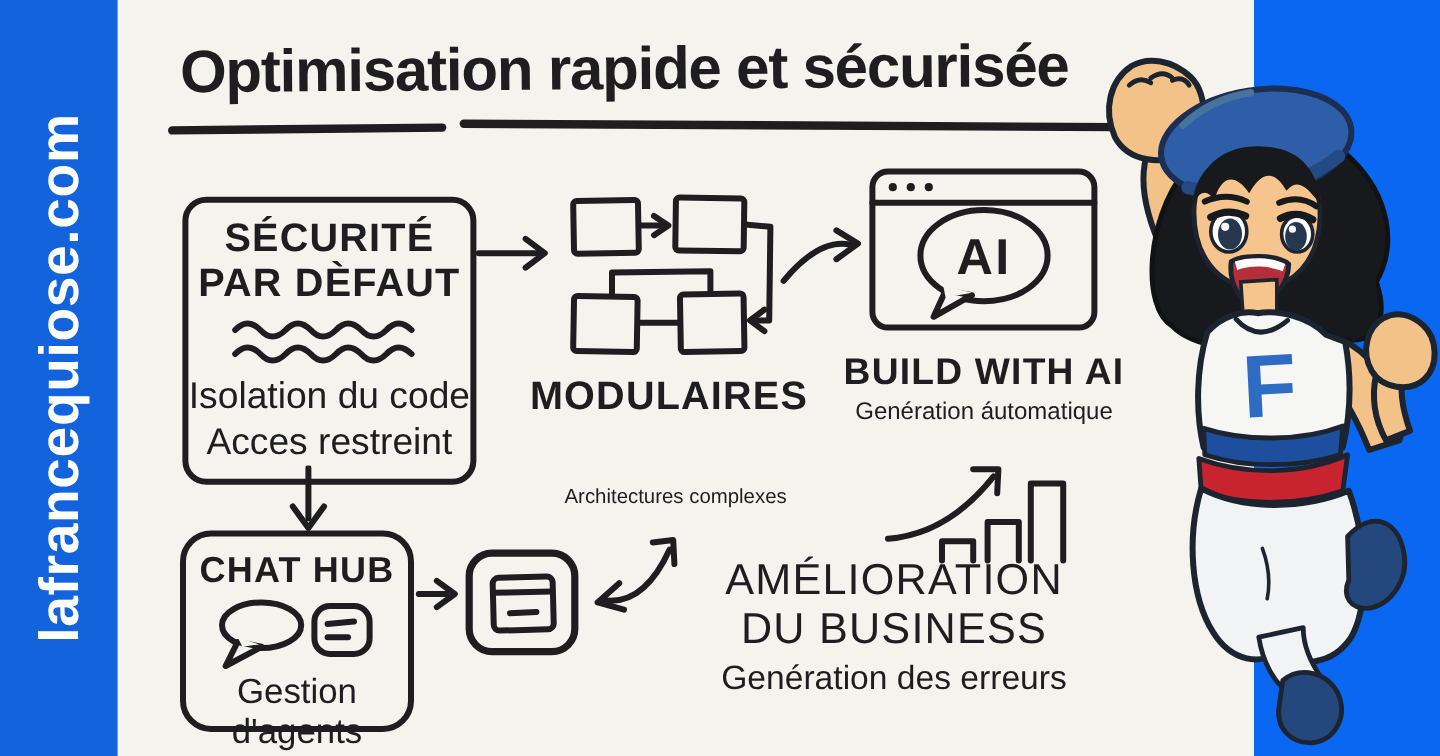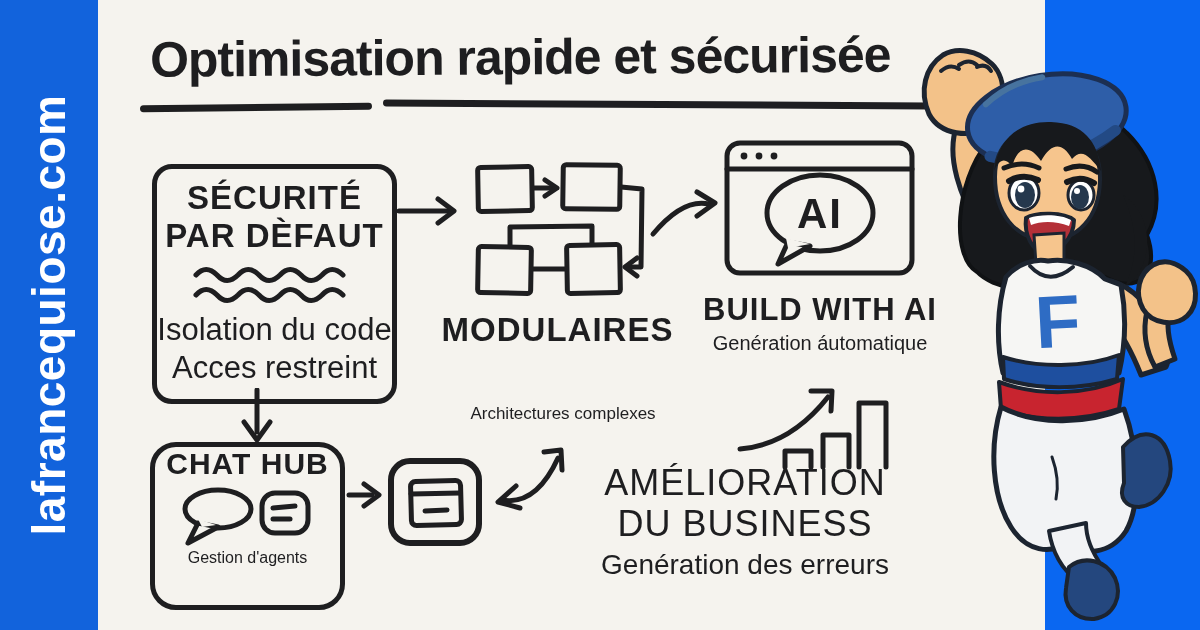--- a/index.html
+++ b/index.html
@@ -19,33 +19,33 @@
 
   
   .title { left:150px; top:28px; width:800px; font-size:50px; font-weight:700;
            letter-spacing:-1px; transform:rotate(-0.4deg); white-space:nowrap; }
   .underline-a { left:140px; top:104px; width:232px; height:7px; background:#1e1e20; border-radius:4px; transform:rotate(-0.6deg); }
   .underline-b { left:383px; top:101px; width:550px; height:7px; background:#1e1e20; border-radius:4px; transform:rotate(0.3deg); }
 
   
   .sketch-box { border:5px solid #1e1e20; border-radius:20px; background:transparent; text-align:center; }
   .box-security { left:152px; top:148px; width:245px; height:240px; padding-top:10px;margin-top:16px; }
-  .box-chathub  { left:150px; top:442px; width:195px; height:168px; border-radius:26px; }
+  .box-chathub  { left:150px; top:442px; width:195px; height:168px; padding-top:12px; border-radius:26px; }
 
   .h-big   { font-size:33px; font-weight:700; letter-spacing:1px; line-height:1.15; }
   .h-med   { font-size:30px; font-weight:700; letter-spacing:1px; }
   .t-sub   { font-size:31px; font-weight:500; line-height:1.22; }
 
   .wf-label  { left:440px; top:310px; width:235px; text-align:center; font-size:33px; font-weight:700; letter-spacing:1px; line-height:1.2; }
   .wf-sub    { left:418px; top:392px; width:290px; text-align:center; font-size:17px; font-weight:500;margin-top:12px; }
   .ai-label  { left:685px; top:292px; width:270px; text-align:center; font-size:31px; font-weight:700; letter-spacing:1px; }
   .ai-sub    { left:675px; top:332px; width:290px; text-align:center; font-size:20px; font-weight:500; }
   .biz-label { left:575px; top:462px; width:340px; text-align:center; font-size:36px; font-weight:400; letter-spacing:1px; line-height:1.15; }
   .biz-sub   { left:575px; top:548px; width:340px; text-align:center; font-size:28px; font-weight:500; line-height:1.18; }
-  .chat-sub  { font-size:16px; font-weight:500; }
+  .chat-sub  { font-size:29px; font-weight:500; }
 
   svg { display:block; }
   .stroke { fill:none; stroke:#1e1e20; stroke-width:5; stroke-linecap:round; stroke-linejoin:round; }
   .fillink { fill:#1e1e20; }
 </style>
 </head>
 <body>
 
 <div class="stage">
 

